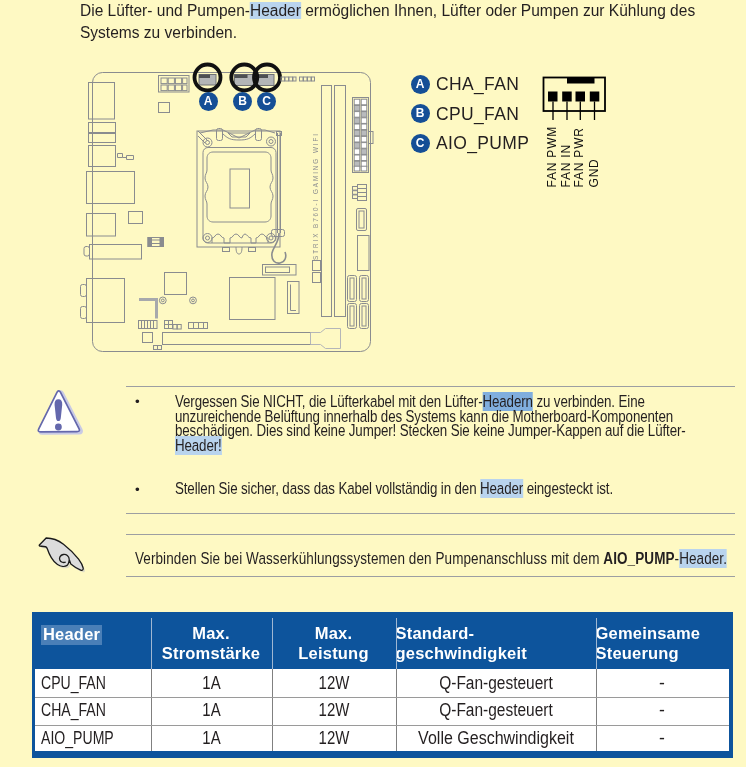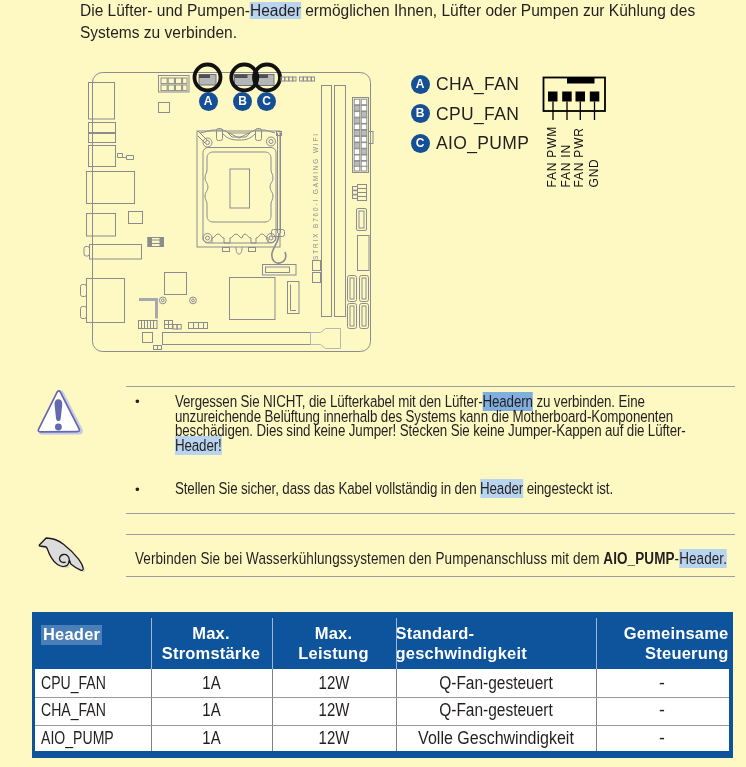--- a/index.html
+++ b/index.html
@@ -376,21 +376,21 @@
   <div class="abs" style="left:3px;top:3px;width:693.5px;height:54px;color:#fff;font-weight:bold;font-size:16.5px;letter-spacing:0.2px;">
 
     <div class="abs" style="left:6px;top:9.5px;"><span style="background:#4a7fb7;padding:0px 2px 2px;">Header</span></div>
 
     <div class="abs" style="left:115.5px;top:7.5px;width:121px;text-align:center;line-height:20.4px;">Max.<br>Stromstärke</div>
 
     <div class="abs" style="left:236.5px;top:7.5px;width:124px;text-align:center;line-height:20.4px;">Max.<br>Leistung</div>
 
     <div class="abs" style="left:360.5px;top:7.5px;width:200px;text-align:left;line-height:20.4px;">Standard-<br>geschwindigkeit</div>
 
-    <div class="abs" style="left:560.5px;top:7.5px;width:133px;text-align:right;line-height:20.4px;">Gemeinsame<br>Steuerung</div>
+    <div class="abs" style="left:560.5px;top:7.5px;width:133px;text-align:left;line-height:20.4px;">Gemeinsame<br>Steuerung</div>
 
     <div class="abs" style="left:115.5px;top:3px;width:1px;height:51px;background:#9fb7d2;"></div>
     <div class="abs" style="left:236.5px;top:3px;width:1px;height:51px;background:#9fb7d2;"></div>
     <div class="abs" style="left:360.5px;top:3px;width:1px;height:51px;background:#9fb7d2;"></div>
     <div class="abs" style="left:560.5px;top:3px;width:1px;height:51px;background:#9fb7d2;"></div>
   </div>
 
   <div class="abs" style="left:3px;top:57px;width:693.5px;height:82px;background:#fff;font-size:17.6px;line-height:20px;">
 
     <div class="abs" style="left:115.5px;top:0;width:1px;height:82px;background:#808080;"></div>

